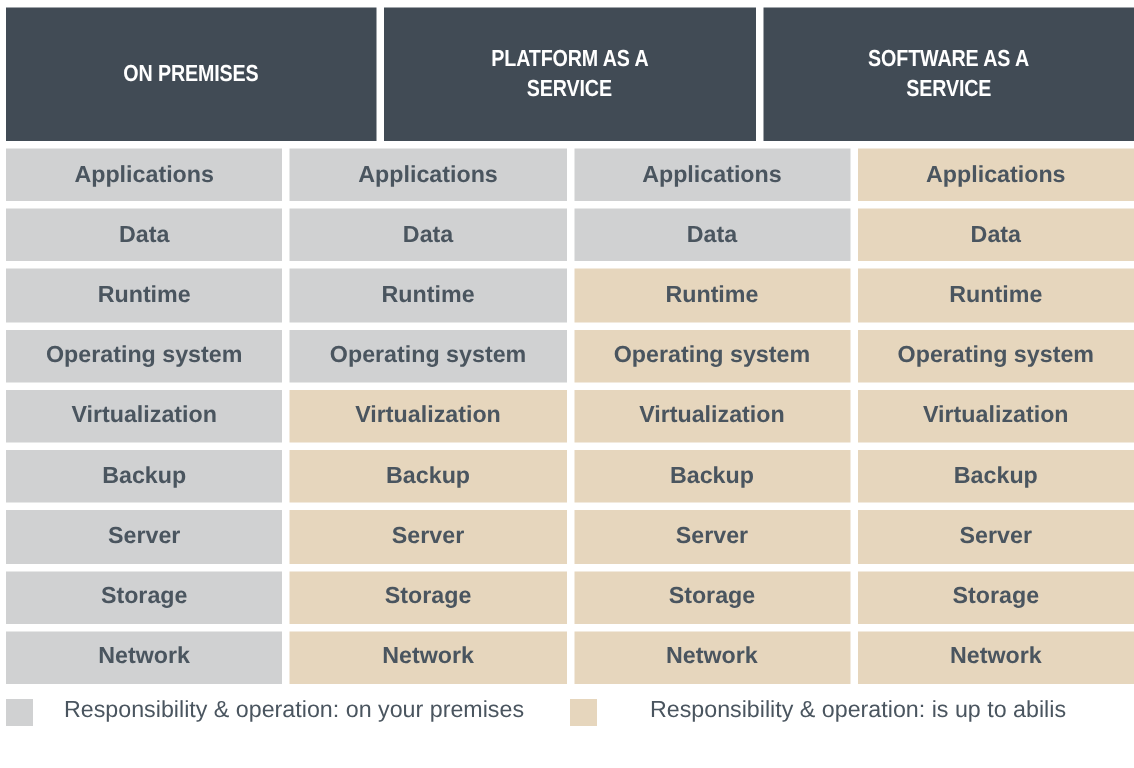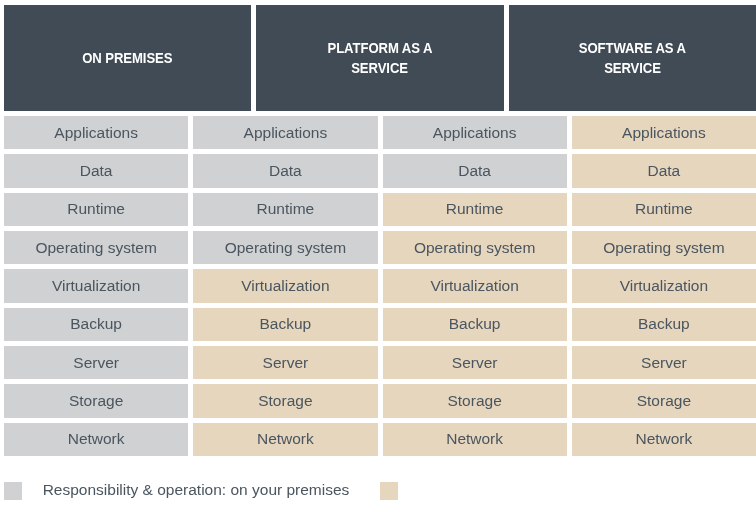--- a/index.html
+++ b/index.html
@@ -19,21 +19,21 @@
     height: 512px;
     box-sizing: border-box;
     padding: 5px 0 0 4px;
     display: flex;
     flex-direction: column;
   }
 
   
   .header-row {
     display: flex;
-    height: 106px;
+    height: 89px;
     flex: 0 0 auto;
   }
   .header-cell {
     flex: 1 1 0;
     background: #414b55;
     color: #ffffff;
     display: flex;
     align-items: center;
     justify-content: center;
     text-align: center;
@@ -69,31 +69,32 @@
     flex: 1 1 0;
     display: flex;
     align-items: center;
     justify-content: center;
     text-align: center;
     font-size: 15.5px;
     color: #4a555f;
     margin-bottom: 5px;
     box-sizing: border-box;
     padding: 0 4px;
+    font-weight: bold;
   }
   .layer-cell:last-child { margin-bottom: 0; justify-content: center; }
   .layer-cell.own   { background: #d0d1d2; }
   .layer-cell.vendor{ background: #e6d6bd; }
 
   
   .legend-row {
     display: flex;
     flex: 0 0 auto;
     height: 56px;
-    padding-top: 24px;
+    padding-top: 8px;
     box-sizing: border-box;
   }
   .legend-item {
     flex: 1 1 0;
     display: flex;
     align-items: flex-start;
   }
   .legend-swatch {
     width: 18px;
     height: 18px;
@@ -248,16 +249,17 @@
       </div>
     </div>
 
   <div class="legend-row" id="legend-row">
       <div class="legend-item">
         <div class="legend-swatch own"></div>
         <div class="legend-text">Responsibility &amp; operation: on your premises</div>
       </div>
       <div class="legend-item">
         <div class="legend-swatch vendor"></div>
+        <div class="legend-text">Responsibility &amp; operation: is up to abilis</div>
       </div>
     </div>
 
 </div>
 
 </body></html>

